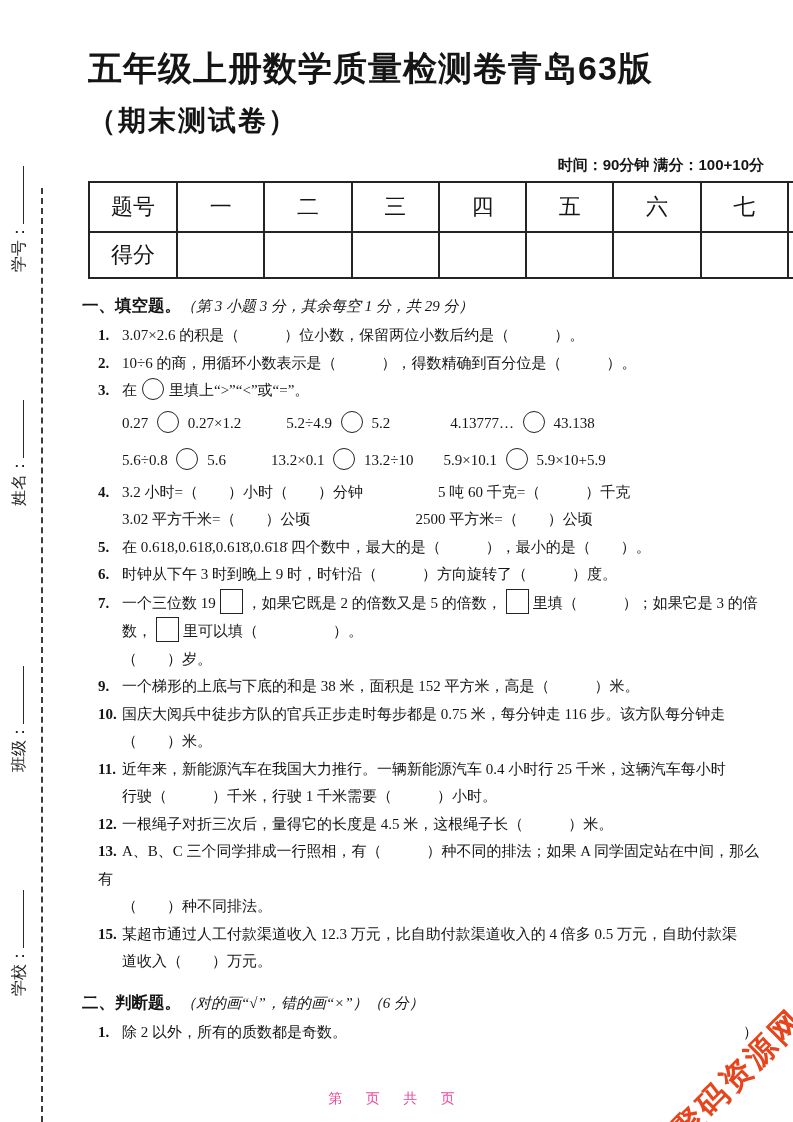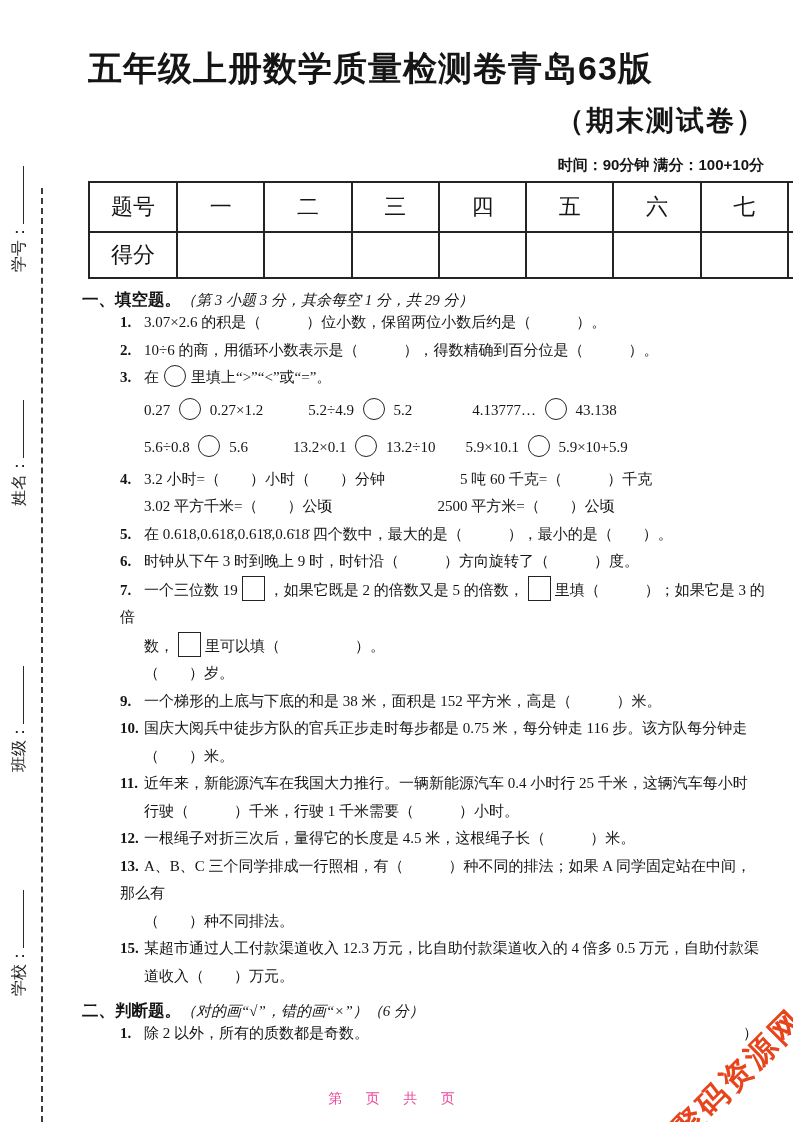--- a/index.html
+++ b/index.html
@@ -12,36 +12,36 @@
               white-space:nowrap;font-size:16px;color:#222;}
   .side-label:nth-of-type(1){top:272px;}
   .side-label:nth-of-type(2){top:506px;}
   .side-label:nth-of-type(3){top:772px;}
   .side-label:nth-of-type(4){top:996px;}
   .side-underline{display:inline-block;width:58px;height:15px;border-bottom:1.5px solid #2a2a2a;}
 
   .main{position:absolute;left:88px;top:0;width:678px;}
   .title{margin:46px 0 0;text-align:left;font-size:34px;font-weight:700;letter-spacing:1px;
          font-family:"Liberation Sans","DejaVu Sans",sans-serif;}
-  .subtitle{margin:10px 0 0;text-align:right;font-size:28px;font-weight:700;letter-spacing:2px;
+  .subtitle{margin:10px 0 0;text-align:left;font-size:28px;font-weight:700;letter-spacing:2px;
             font-family:"Liberation Sans","DejaVu Sans",sans-serif;}
   .exam-info{margin:16px 2px 0 0;text-align:right;font-size:15px;font-weight:700;
              font-family:"Liberation Sans","DejaVu Sans",sans-serif;}
 
   table.score{border-collapse:collapse;table-layout:fixed;width:788px;margin-top:6px;}
   table.score td{border:2px solid #242424;text-align:center;font-size:22px;padding:0;}
   table.score tr:nth-child(1) td{height:48px;}
   table.score tr:nth-child(2) td{height:44px;}
 
-  .sec-heading{margin:11px 0 0 -6px;font-size:16.5px;line-height:18px;}
+  .sec-heading{margin:11px 0 0 -6px;font-size:16.5px;line-height:31px;}
   .sec-bold{font-weight:700;font-family:"Liberation Sans","DejaVu Sans",sans-serif;}
   .sec-note{font-weight:400;font-style:italic;font-size:15px;}
 
   .questions{margin-left:10px;font-size:15px;line-height:27.5px;}
-  .question{position:relative;margin-left:22px;}
+  .question{position:relative;}
   .q-num{display:inline-block;width:24px;font-weight:700;}
   .q-cont{padding-left:24px;}
   
   [data-questions="0"] .question:nth-of-type(3) .q-cont{line-height:37px;}
 
   .cmp-circle{display:inline-block;width:20px;height:20px;border:1.5px solid #242424;
               border-radius:50%;vertical-align:-5px;margin:0 5px;background:#fff;}
   .fill-box{display:inline-block;width:21px;height:23px;border:1.5px solid #242424;
             vertical-align:-6px;margin:0 4px;background:#fff;}
   .q-tail{float:right;margin-right:8px;}

